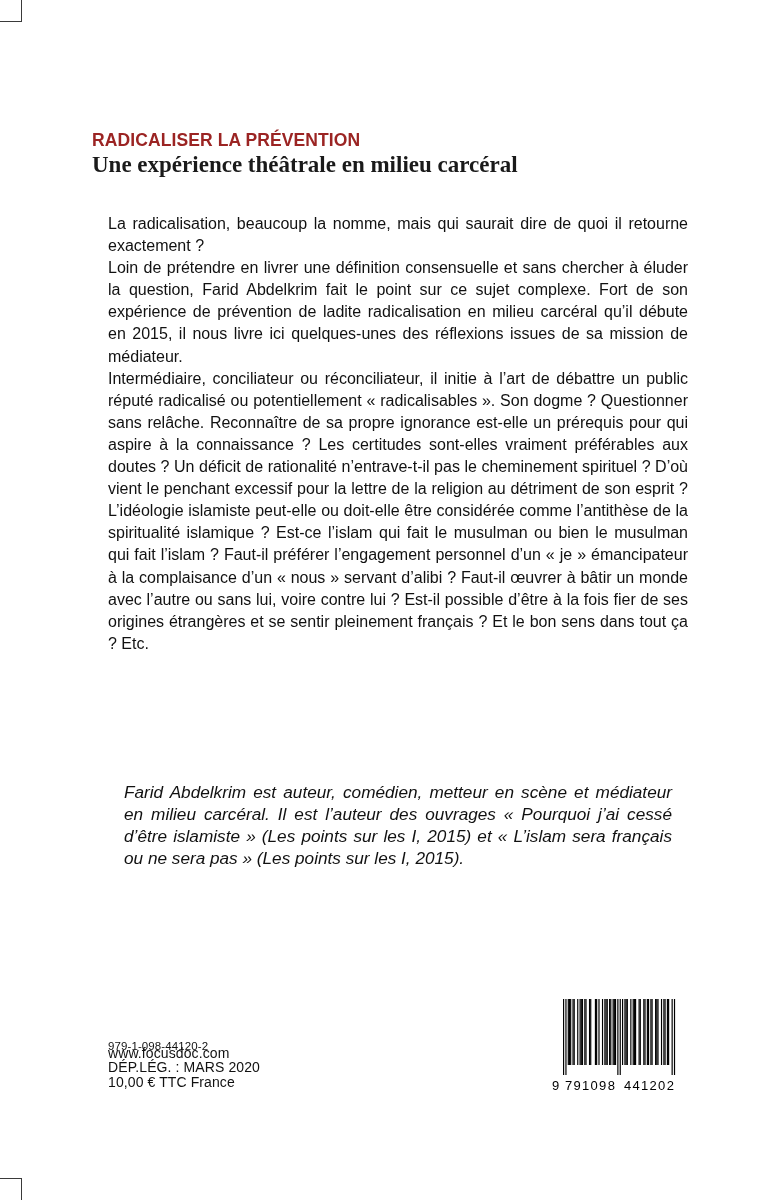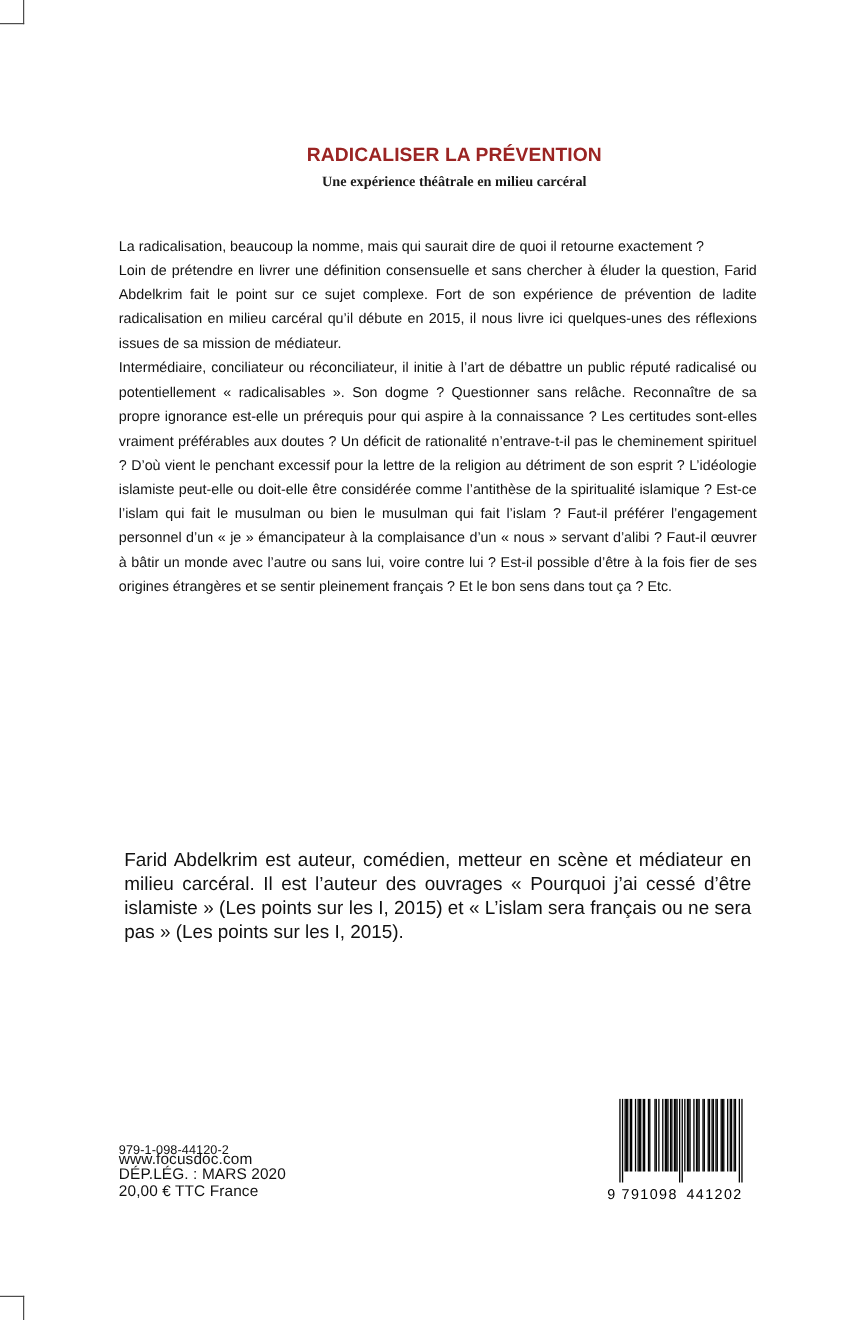--- a/index.html
+++ b/index.html
@@ -41,53 +41,52 @@
     position: absolute;
     left: 0;
     top: 0;
     width: 779px;
     height: 1200px;
   }
 
   
   .title-block {
     position: absolute;
-    left: 120px;
+    left: 92px;
     top: 130px;
     width: 586px;
-    text-align: center;
   }
   .title-line {
     font-family: "Liberation Sans", sans-serif;
     font-weight: bold;
     font-size: 17.5px;
     line-height: 21px;
     letter-spacing: 0.1px;
     color: #9B2423;
     white-space: nowrap;
   }
   .subtitle {
     font-family: "Liberation Serif", serif;
     font-weight: bold;
-    font-size: 13px;
+    font-size: 23px;
     line-height: 24px;
     color: #1a1a1a;
     margin-top: 2px;
     white-space: nowrap;
   }
 
   
   .body-block {
     position: absolute;
     left: 108px;
     top: 213px;
     width: 580px;
   }
   .para {
-    font-size: 13px;
+    font-size: 16px;
     line-height: 22.1px;
     text-align: justify;
     text-justify: inter-word;
     color: #111111;
     margin: 0;
     hyphens: none;
   }
   .para.last-natural {
     text-align: justify;
   }
@@ -95,21 +94,22 @@
     position: absolute;
     left: 108px;
     top: 765px;
     width: 580px;
   }
   .bio {
     font-size: 17.2px;
     line-height: 22.1px;
     text-align: justify;
     color: #111111;
-    margin: 5px;
+    margin: 16px;
+    font-style: italic;
   }
 
   
   .isbn-text {
     position: absolute;
     left: 108px;
     top: 1039px;
     font-size: 11.5px;
     line-height: 15px;
     color: #111111;
@@ -157,21 +157,21 @@
 
   <div class="bio-block">
     <p class="bio">Farid Abdelkrim est auteur, comédien, metteur en scène et médiateur en milieu carcéral. Il est l’auteur des ouvrages « Pourquoi j’ai cessé d’être islamiste » (Les points sur les I, 2015) et « L’islam sera français ou ne sera pas » (Les points sur les I, 2015).</p>
   </div>
 
   <div class="isbn-text">979-1-098-44120-2</div>
 
   <div class="imprint-block">
     <div class="imprint-line">www.focusdoc.com</div>
     <div class="imprint-line">DÉP.LÉG. : MARS 2020</div>
-    <div class="imprint-line">20,00 € TTC France</div>
+    <div class="imprint-line">10,00 € TTC France</div>
   </div>
 
   <div class="barcode-wrap">
     <svg class="barcode-svg" width="136" height="100" viewBox="0 0 136 100" xmlns="http://www.w3.org/2000/svg">
       <rect x="0" y="0" width="136" height="100" fill="#ffffff"></rect>
       <g fill="#000000" id="bars">
           <rect x="14.00" y="4" width="1.18" height="76"></rect>
           <rect x="16.36" y="4" width="1.18" height="76"></rect>
           <rect x="18.72" y="4" width="1.18" height="66"></rect>
           <rect x="19.90" y="4" width="1.18" height="66"></rect>

